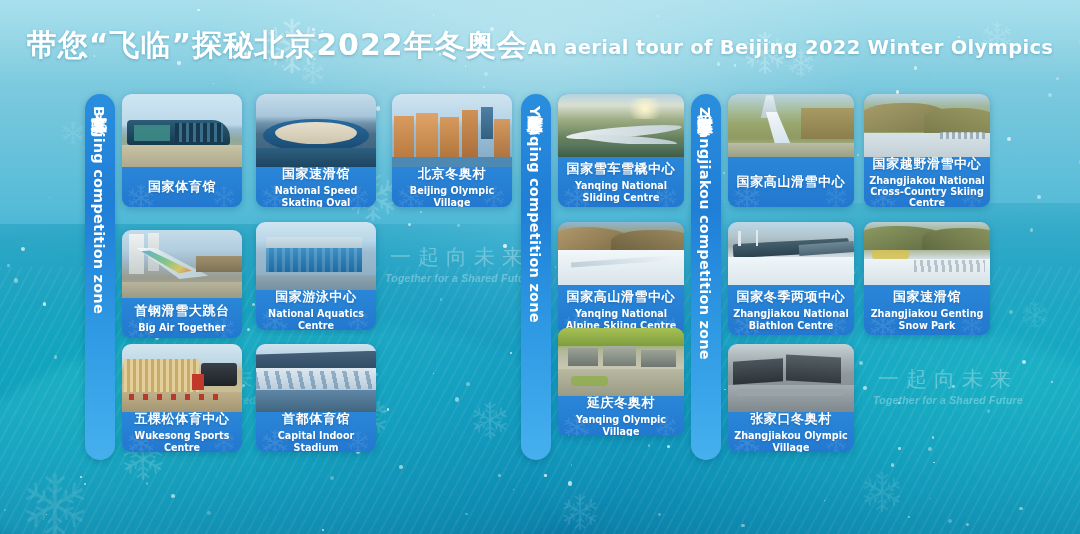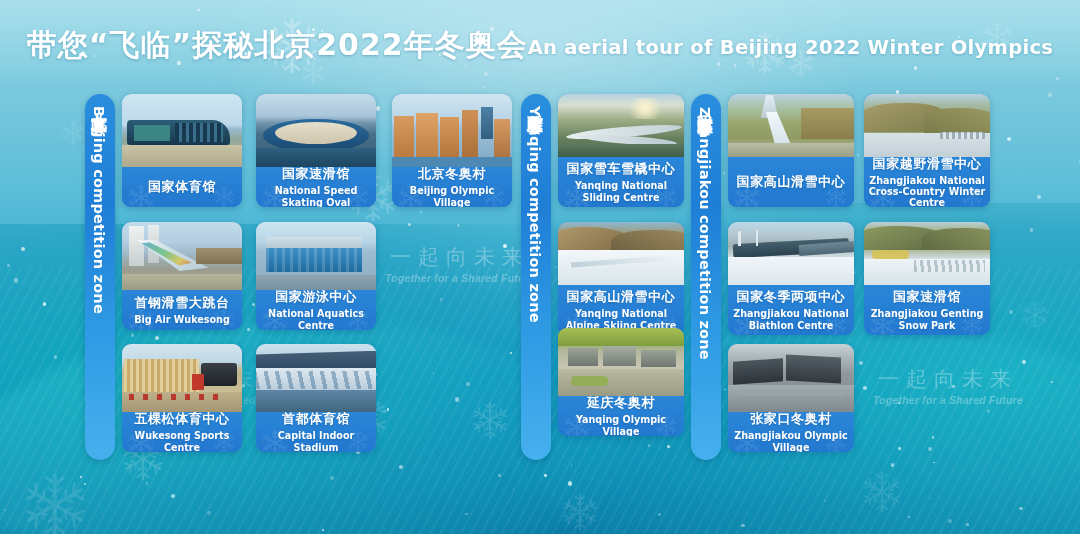--- a/index.html
+++ b/index.html
@@ -1586,24 +1586,24 @@
     </g>
               <g transform="rotate(300 50 50)">
       <line x1="50" y1="50" x2="50" y2="7" stroke="#bfe2f7" stroke-width="5" stroke-linecap="round"></line>
       <line x1="50" y1="20" x2="38" y2="11" stroke="#bfe2f7" stroke-width="4.2" stroke-linecap="round"></line>
       <line x1="50" y1="20" x2="62" y2="11" stroke="#bfe2f7" stroke-width="4.2" stroke-linecap="round"></line>
       <line x1="50" y1="33" x2="41" y2="26" stroke="#bfe2f7" stroke-width="3.6" stroke-linecap="round"></line>
       <line x1="50" y1="33" x2="59" y2="26" stroke="#bfe2f7" stroke-width="3.6" stroke-linecap="round"></line>
     </g>
             </svg></span>
        <div class="cn">国家越野滑雪中心</div>
-       <div class="en">Zhangjiakou National Cross-Country Winter Centre</div>
+       <div class="en">Zhangjiakou National Cross-Country Skiing Centre</div>
      </div>
       </div>
-      <div class="card" style="left: 122px; top: 222px; width: 120px; height: 108px;">
+      <div class="card" style="left: 122px; top: 230px; width: 120px; height: 108px;">
         <div class="photo" style="height:68px">
     <div class="sky" style="background:linear-gradient(180deg,#c2dcea 0%,#b2cde0 30%,#9fb6c6 48%,#9a9c8e 70%,#b3ae95 100%)"></div>
     <div style="position:absolute;left:6%;top:6%;width:12%;height:58%;background:linear-gradient(180deg,#eef2f2,#c8cfce)"></div>
     <div style="position:absolute;left:22%;top:4%;width:9%;height:56%;background:linear-gradient(180deg,#e8edee,#c2c9c9)"></div>
     <div style="position:absolute;left:12%;top:26%;width:60%;height:46%;background:linear-gradient(135deg,#f5f9fa 0%,#cfe0e6 40%,#b9ccd4 100%);clip-path:polygon(0 0,26% 0,100% 90%,60% 100%)"></div>
     <div style="position:absolute;left:16%;top:30%;width:44%;height:34%;background:linear-gradient(135deg,#4fa3c9,#6fbf7a 45%,#d9c352 75%,#cf6b4a);clip-path:polygon(0 4%,16% 0,96% 88%,72% 100%);opacity:.85"></div>
     <div style="position:absolute;left:62%;top:38%;width:38%;height:24%;background:linear-gradient(180deg,#a08f6e,#7e7354)"></div>
     <div style="position:absolute;left:0;top:76%;width:100%;height:24%;background:linear-gradient(180deg,#b7b49c,#9b9a82)"></div>
         </div>
      <div class="cap" style="height:40px">
@@ -1689,21 +1689,21 @@
     </g>
               <g transform="rotate(300 50 50)">
       <line x1="50" y1="50" x2="50" y2="7" stroke="#bfe2f7" stroke-width="5" stroke-linecap="round"></line>
       <line x1="50" y1="20" x2="38" y2="11" stroke="#bfe2f7" stroke-width="4.2" stroke-linecap="round"></line>
       <line x1="50" y1="20" x2="62" y2="11" stroke="#bfe2f7" stroke-width="4.2" stroke-linecap="round"></line>
       <line x1="50" y1="33" x2="41" y2="26" stroke="#bfe2f7" stroke-width="3.6" stroke-linecap="round"></line>
       <line x1="50" y1="33" x2="59" y2="26" stroke="#bfe2f7" stroke-width="3.6" stroke-linecap="round"></line>
     </g>
             </svg></span>
        <div class="cn">首钢滑雪大跳台</div>
-       <div class="en">Big Air Wukesong</div>
+       <div class="en">Big Air Together</div>
      </div>
       </div>
       <div class="card" style="left: 256px; top: 222px; width: 120px; height: 108px;">
         <div class="photo" style="height:68px">
     <div class="sky" style="background:linear-gradient(180deg,#cfe5f0 0%,#b8d6e8 28%,#9dbcd2 44%,#8aa7bd 100%)"></div>
     <div style="position:absolute;left:8%;top:22%;width:80%;height:18%;background:linear-gradient(180deg,#cfe0e8,#b3c8d4)"></div>
     <div style="position:absolute;left:8%;top:38%;width:80%;height:36%;background:linear-gradient(180deg,#3d8fc4,#1f6ba0)"></div>
     <div style="position:absolute;left:8%;top:38%;width:80%;height:36%;background:repeating-linear-gradient(90deg,rgba(255,255,255,.16) 0 3px,rgba(255,255,255,0) 3px 8px)"></div>
     <div style="position:absolute;left:0;top:78%;width:100%;height:22%;background:linear-gradient(180deg,#8fa5b2,#76909f)"></div>
         </div>

